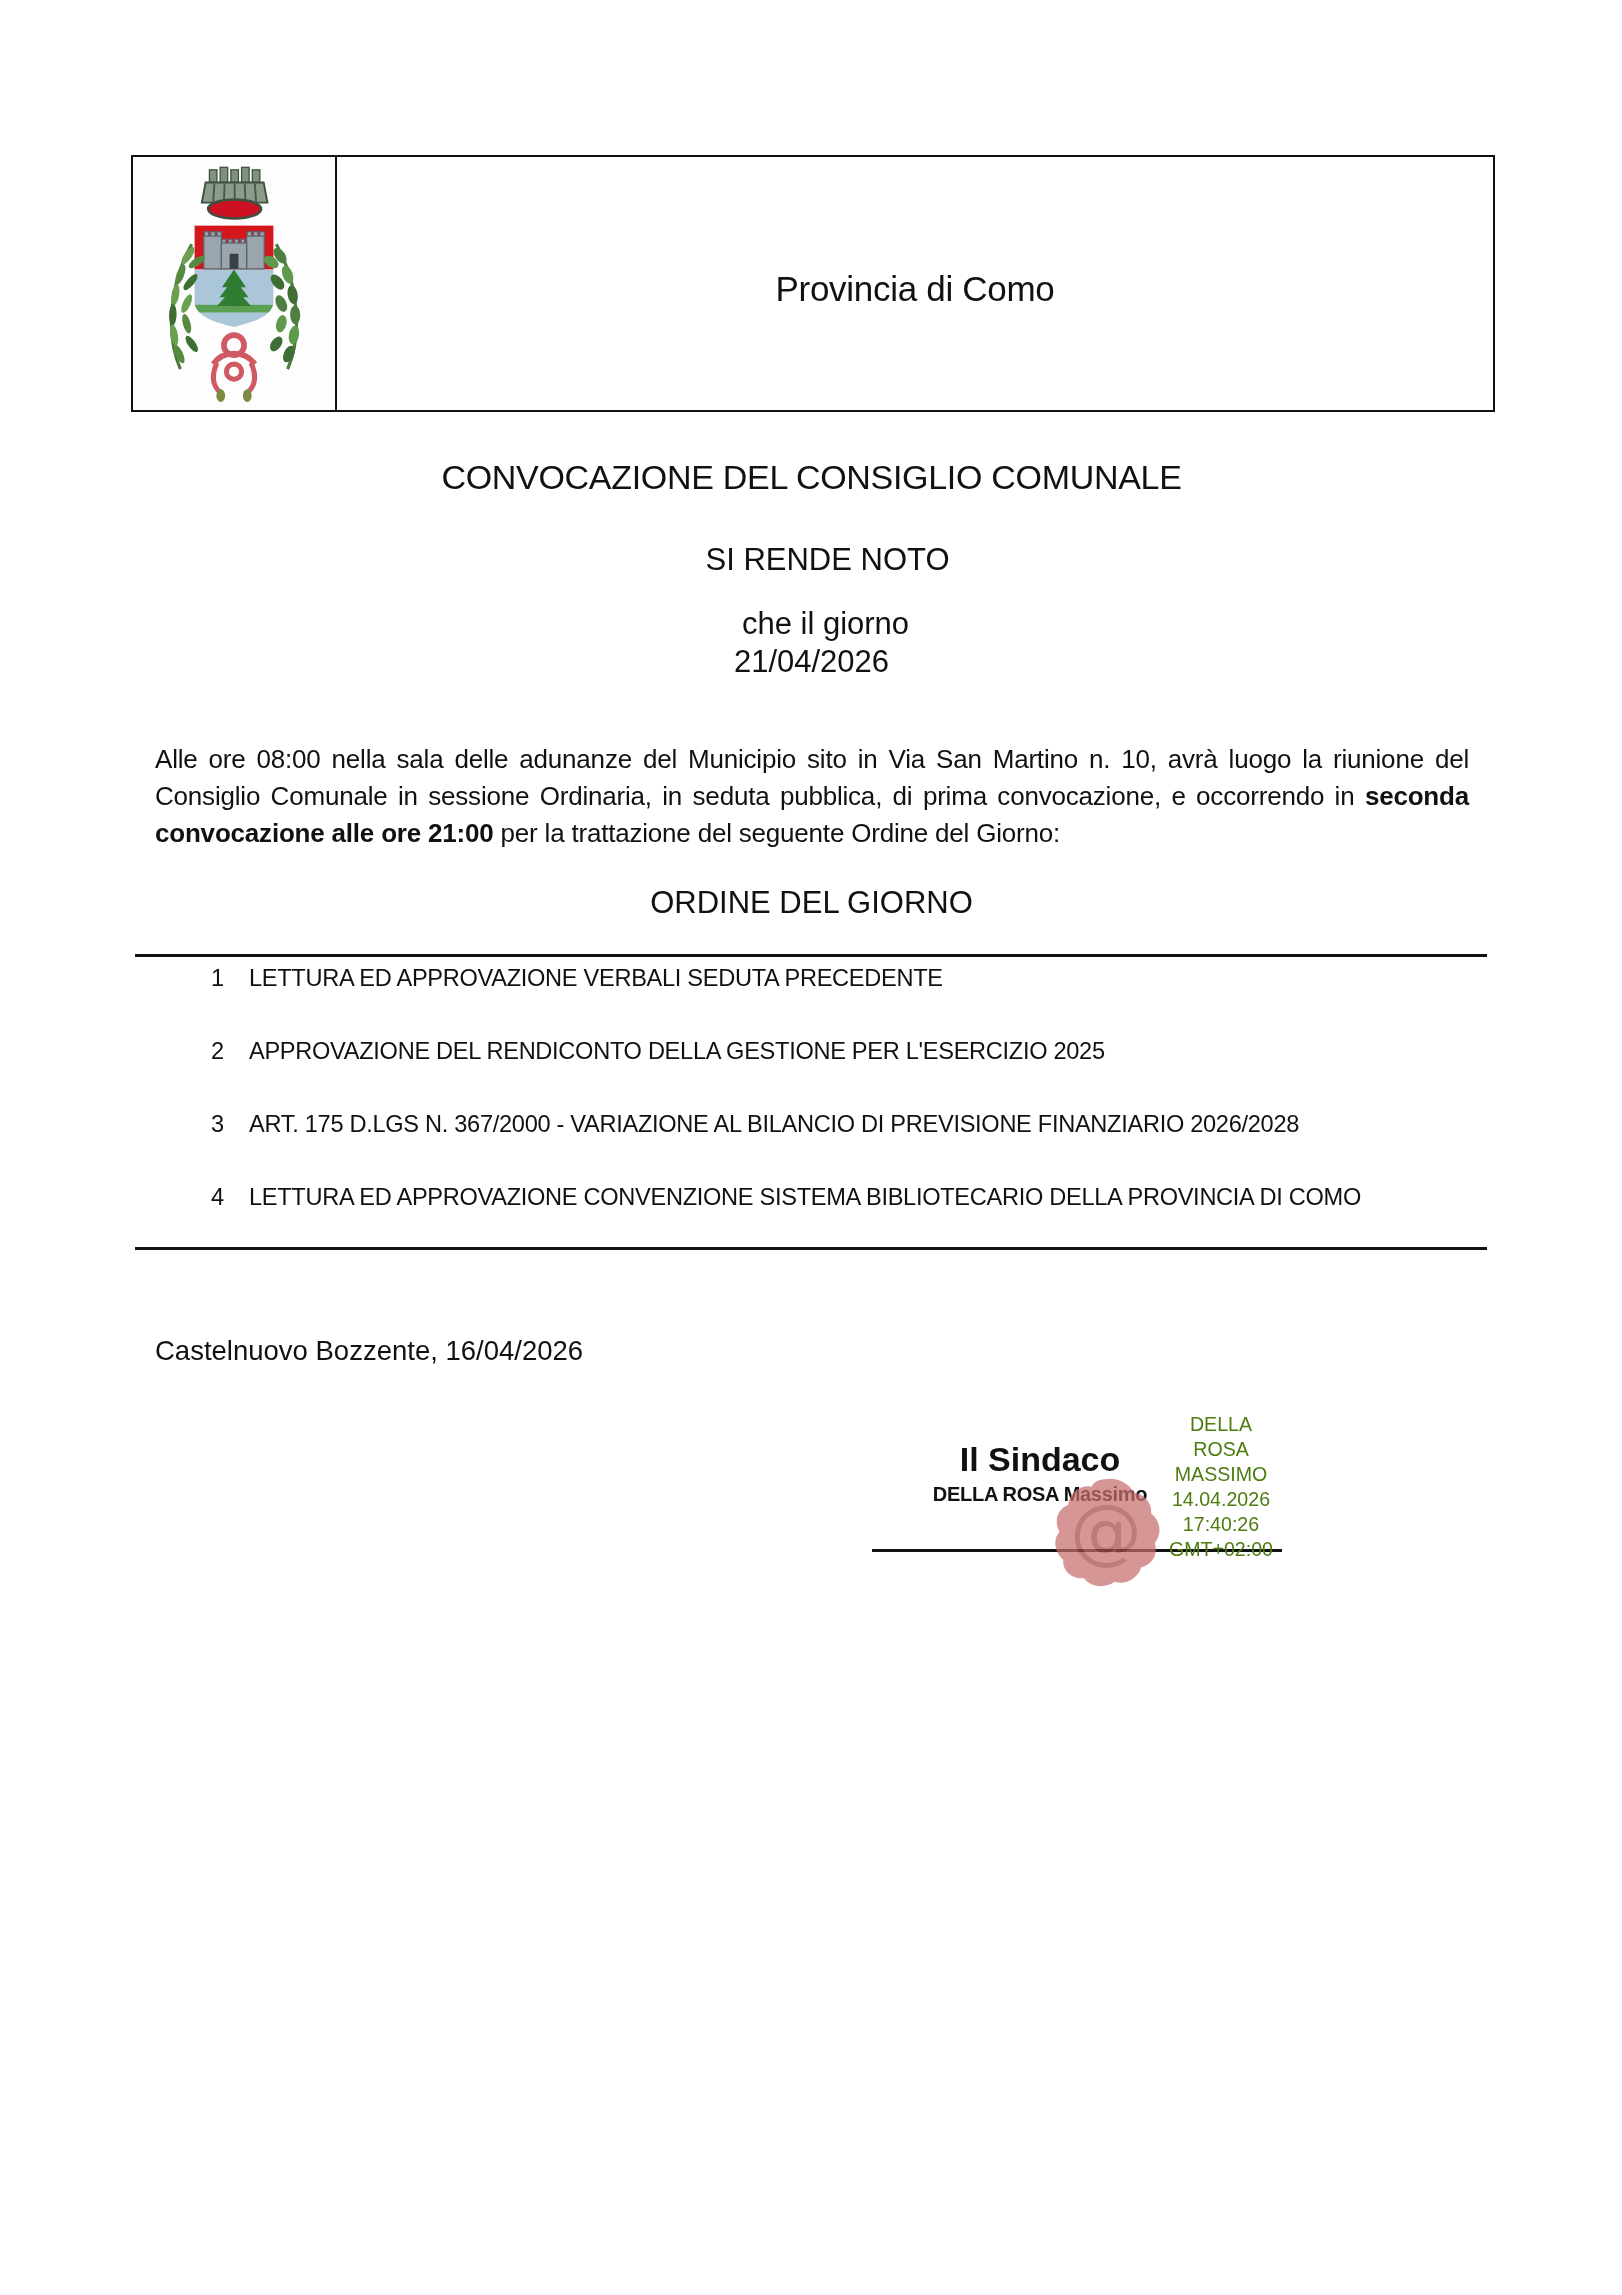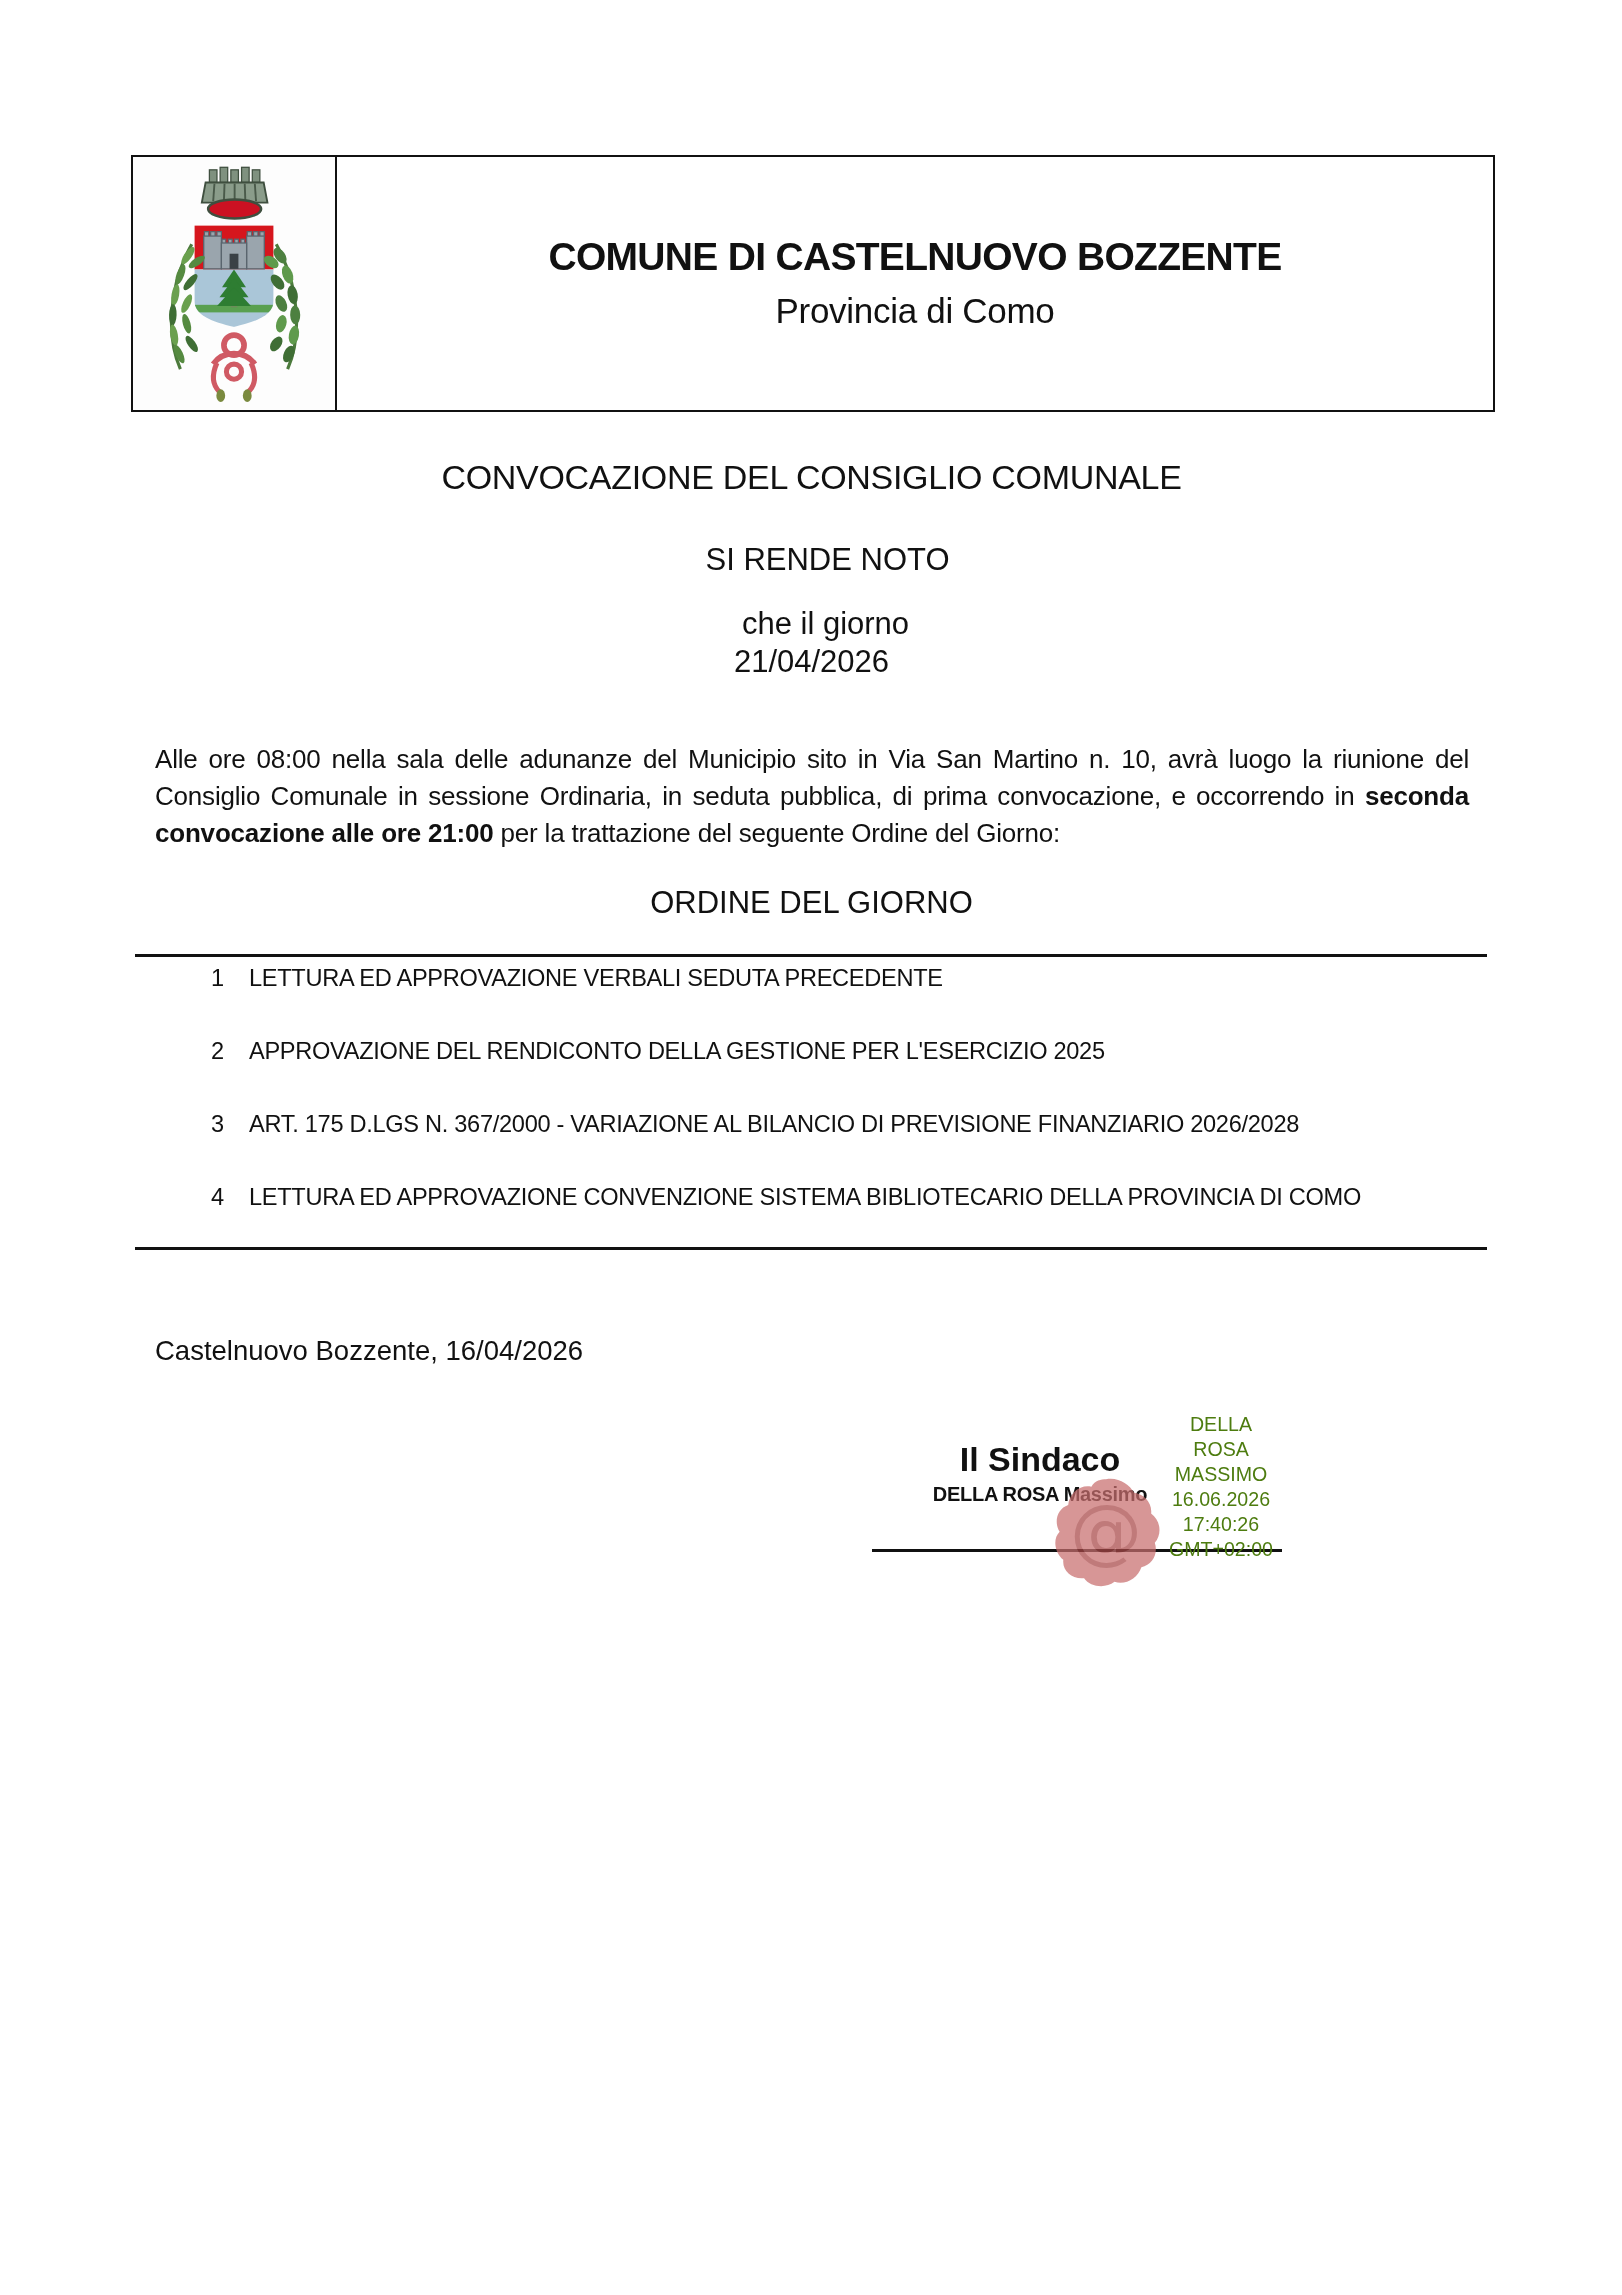--- a/index.html
+++ b/index.html
@@ -142,21 +142,20 @@
           <path d="M92 322 C108 300 142 300 158 322" stroke-width="9"></path>
           <circle cx="125" cy="334" r="12" stroke-width="8"></circle>
           <path d="M98 320 C88 342 92 356 102 366" stroke-width="8"></path>
           <path d="M152 320 C162 342 158 356 148 366" stroke-width="8"></path>
         </g>
         <ellipse cx="104" cy="372" rx="7" ry="10" fill="#7a8a3f"></ellipse>
         <ellipse cx="146" cy="372" rx="7" ry="10" fill="#7a8a3f"></ellipse>
       </svg>
     </div>
     <div class="header-text-cell">
-      <div class="header-title">COMUNE DI CASTELNUOVO BOZZENTE</div>
       <div class="header-subtitle">Provincia di Como</div>
     </div>
   </div>
 
   <div class="doc-title">CONVOCAZIONE DEL CONSIGLIO COMUNALE</div>
   <div class="si-rende">SI RENDE NOTO</div>
   <div class="che-il">che il giorno</div>
   <div class="session-date">21/04/2026</div>
 
   <p class="intro"><span>Alle ore 08:00 nella sala delle adunanze del Municipio sito in Via San Martino n. 10, avrà luogo la riunione del Consiglio Comunale in sessione Ordinaria, in seduta pubblica, di prima convocazione, e occorrendo in </span><b>seconda convocazione alle ore 21:00</b><span> per la trattazione del seguente Ordine del Giorno:</span></p>
@@ -189,21 +188,21 @@
 
   <div class="sig-block">
     <div class="sig-role">Il Sindaco</div>
     <div class="sig-name">DELLA ROSA Massimo</div>
   </div>
 
   <div class="digital-sig">
     <div>DELLA</div>
     <div>ROSA</div>
     <div>MASSIMO</div>
-    <div>16.06.2026</div>
+    <div>14.04.2026</div>
     <div>17:40:26</div>
     <div>GMT+02:00</div>
   </div>
 
   <svg class="stamp" width="122" height="122" viewBox="0 0 200 200">
     <path d="M100 12 C120 8 138 20 146 34 C162 36 176 50 174 68 C190 80 192 102 180 116 C186 134 176 152 158 156 C152 174 132 186 114 180 C98 192 74 188 64 174 C44 176 28 162 30 144 C16 132 12 110 24 98 C14 82 20 60 38 54 C40 34 58 20 76 24 C82 14 92 12 100 12 Z" fill="#c96f6f"></path>
     <text x="100" y="138" text-anchor="middle" font-family="DejaVu Sans, sans-serif" font-size="118" fill="#a84848">@</text>
   </svg>
 
 </div>

